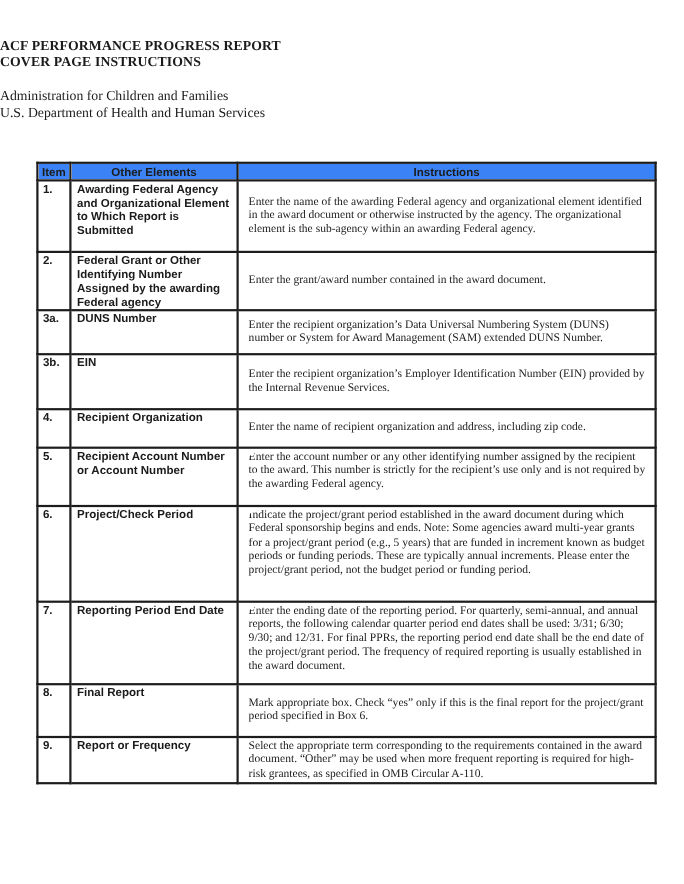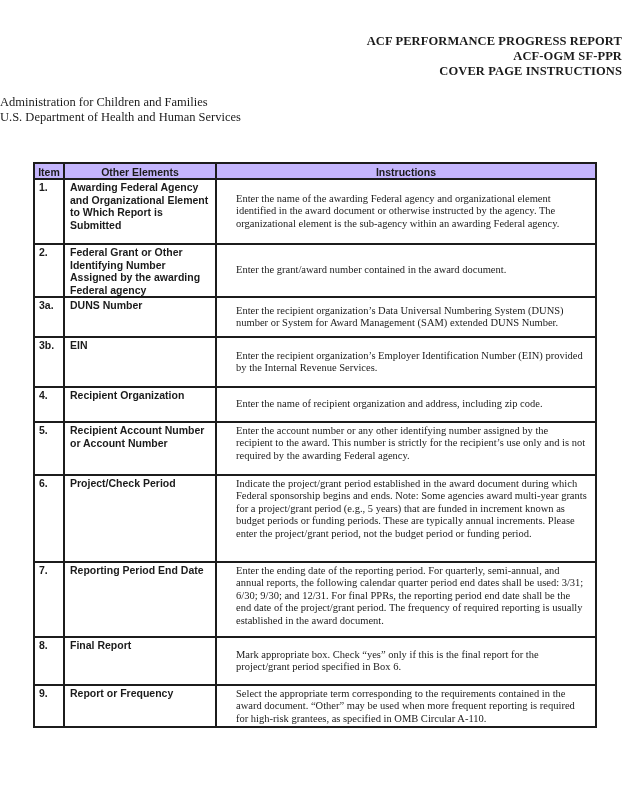--- a/index.html
+++ b/index.html
@@ -10,21 +10,21 @@
   .page {
     position: relative;
     width: 622px;
     height: 804px;
     background: #ffffff;
     color: #1b1b1b;
     overflow: hidden;
   }
   .title-block {
     margin-top: 34px;
-    text-align: right;
+    text-align: left;
     font-family: "Liberation Serif", serif;
     font-weight: bold;
     font-size: 12.5px;
     line-height: 15px;
     letter-spacing: 0.1px;
   }
   .org-block {
     margin-top: 16px;
     font-family: "Liberation Serif", serif;
     font-weight: normal;
@@ -38,21 +38,21 @@
     margin: 37px 0 0 33px;
   }
   table.instructions-table col.c-item { width: 30px; }
   table.instructions-table col.c-label { width: 152px; }
   table.instructions-table col.c-ins { width: 380px; }
   th, td {
     border: 2px solid #1c1c1c;
     overflow: hidden;
   }
   th {
-    background: #c4b5fd;
+    background: #3b82f6;
     font-family: "Liberation Sans", sans-serif;
     font-weight: bold;
     font-size: 10.5px;
     text-align: center;
     height: 13px;
     padding: 1px 0 0 0;
   }
   td.item-cell {
     font-family: "Liberation Sans", sans-serif;
     font-weight: bold;
@@ -66,21 +66,21 @@
     font-weight: bold;
     font-size: 10.5px;
     line-height: 12.5px;
     vertical-align: top;
     padding: 1px 4px 0 5px;
   }
   td.ins-cell {
     font-family: "Liberation Serif", serif;
     font-size: 10.5px;
     line-height: 12.4px;
-    padding: 1px 8px 1px 19px;
+    padding: 1px 8px 1px 9px;
     border-radius: 26px;
   }
   td.ins-cell.mid { vertical-align: middle; }
   td.ins-cell.top { vertical-align: top; padding-top: 2px; margin-top: 32px; }
   td.ins-cell.bold-ins { font-weight: bold; padding-top: 0; padding-bottom: 0; }
   tr.rh  { height: 15px; }
   tr.r0  { height: 65px; }
   tr.r1  { height: 49px; }
   tr.r2  { height: 40px; }
   tr.r3  { height: 50px; }
@@ -92,21 +92,20 @@
   tr.r9  { height: 38px; }
   tr.r10 { height: 13px; }
 </style>
 </head>
 <body>
 
 <div class="page">
 
   <div class="title-block">
     <div>ACF PERFORMANCE PROGRESS REPORT</div>
-    <div>ACF-OGM SF-PPR</div>
     <div>COVER PAGE INSTRUCTIONS</div>
   </div>
 
   <div class="org-block">
     <div>Administration for Children and Families</div>
     <div>U.S. Department of Health and Human Services</div>
   </div>
 
   <table class="instructions-table">
     <colgroup>

